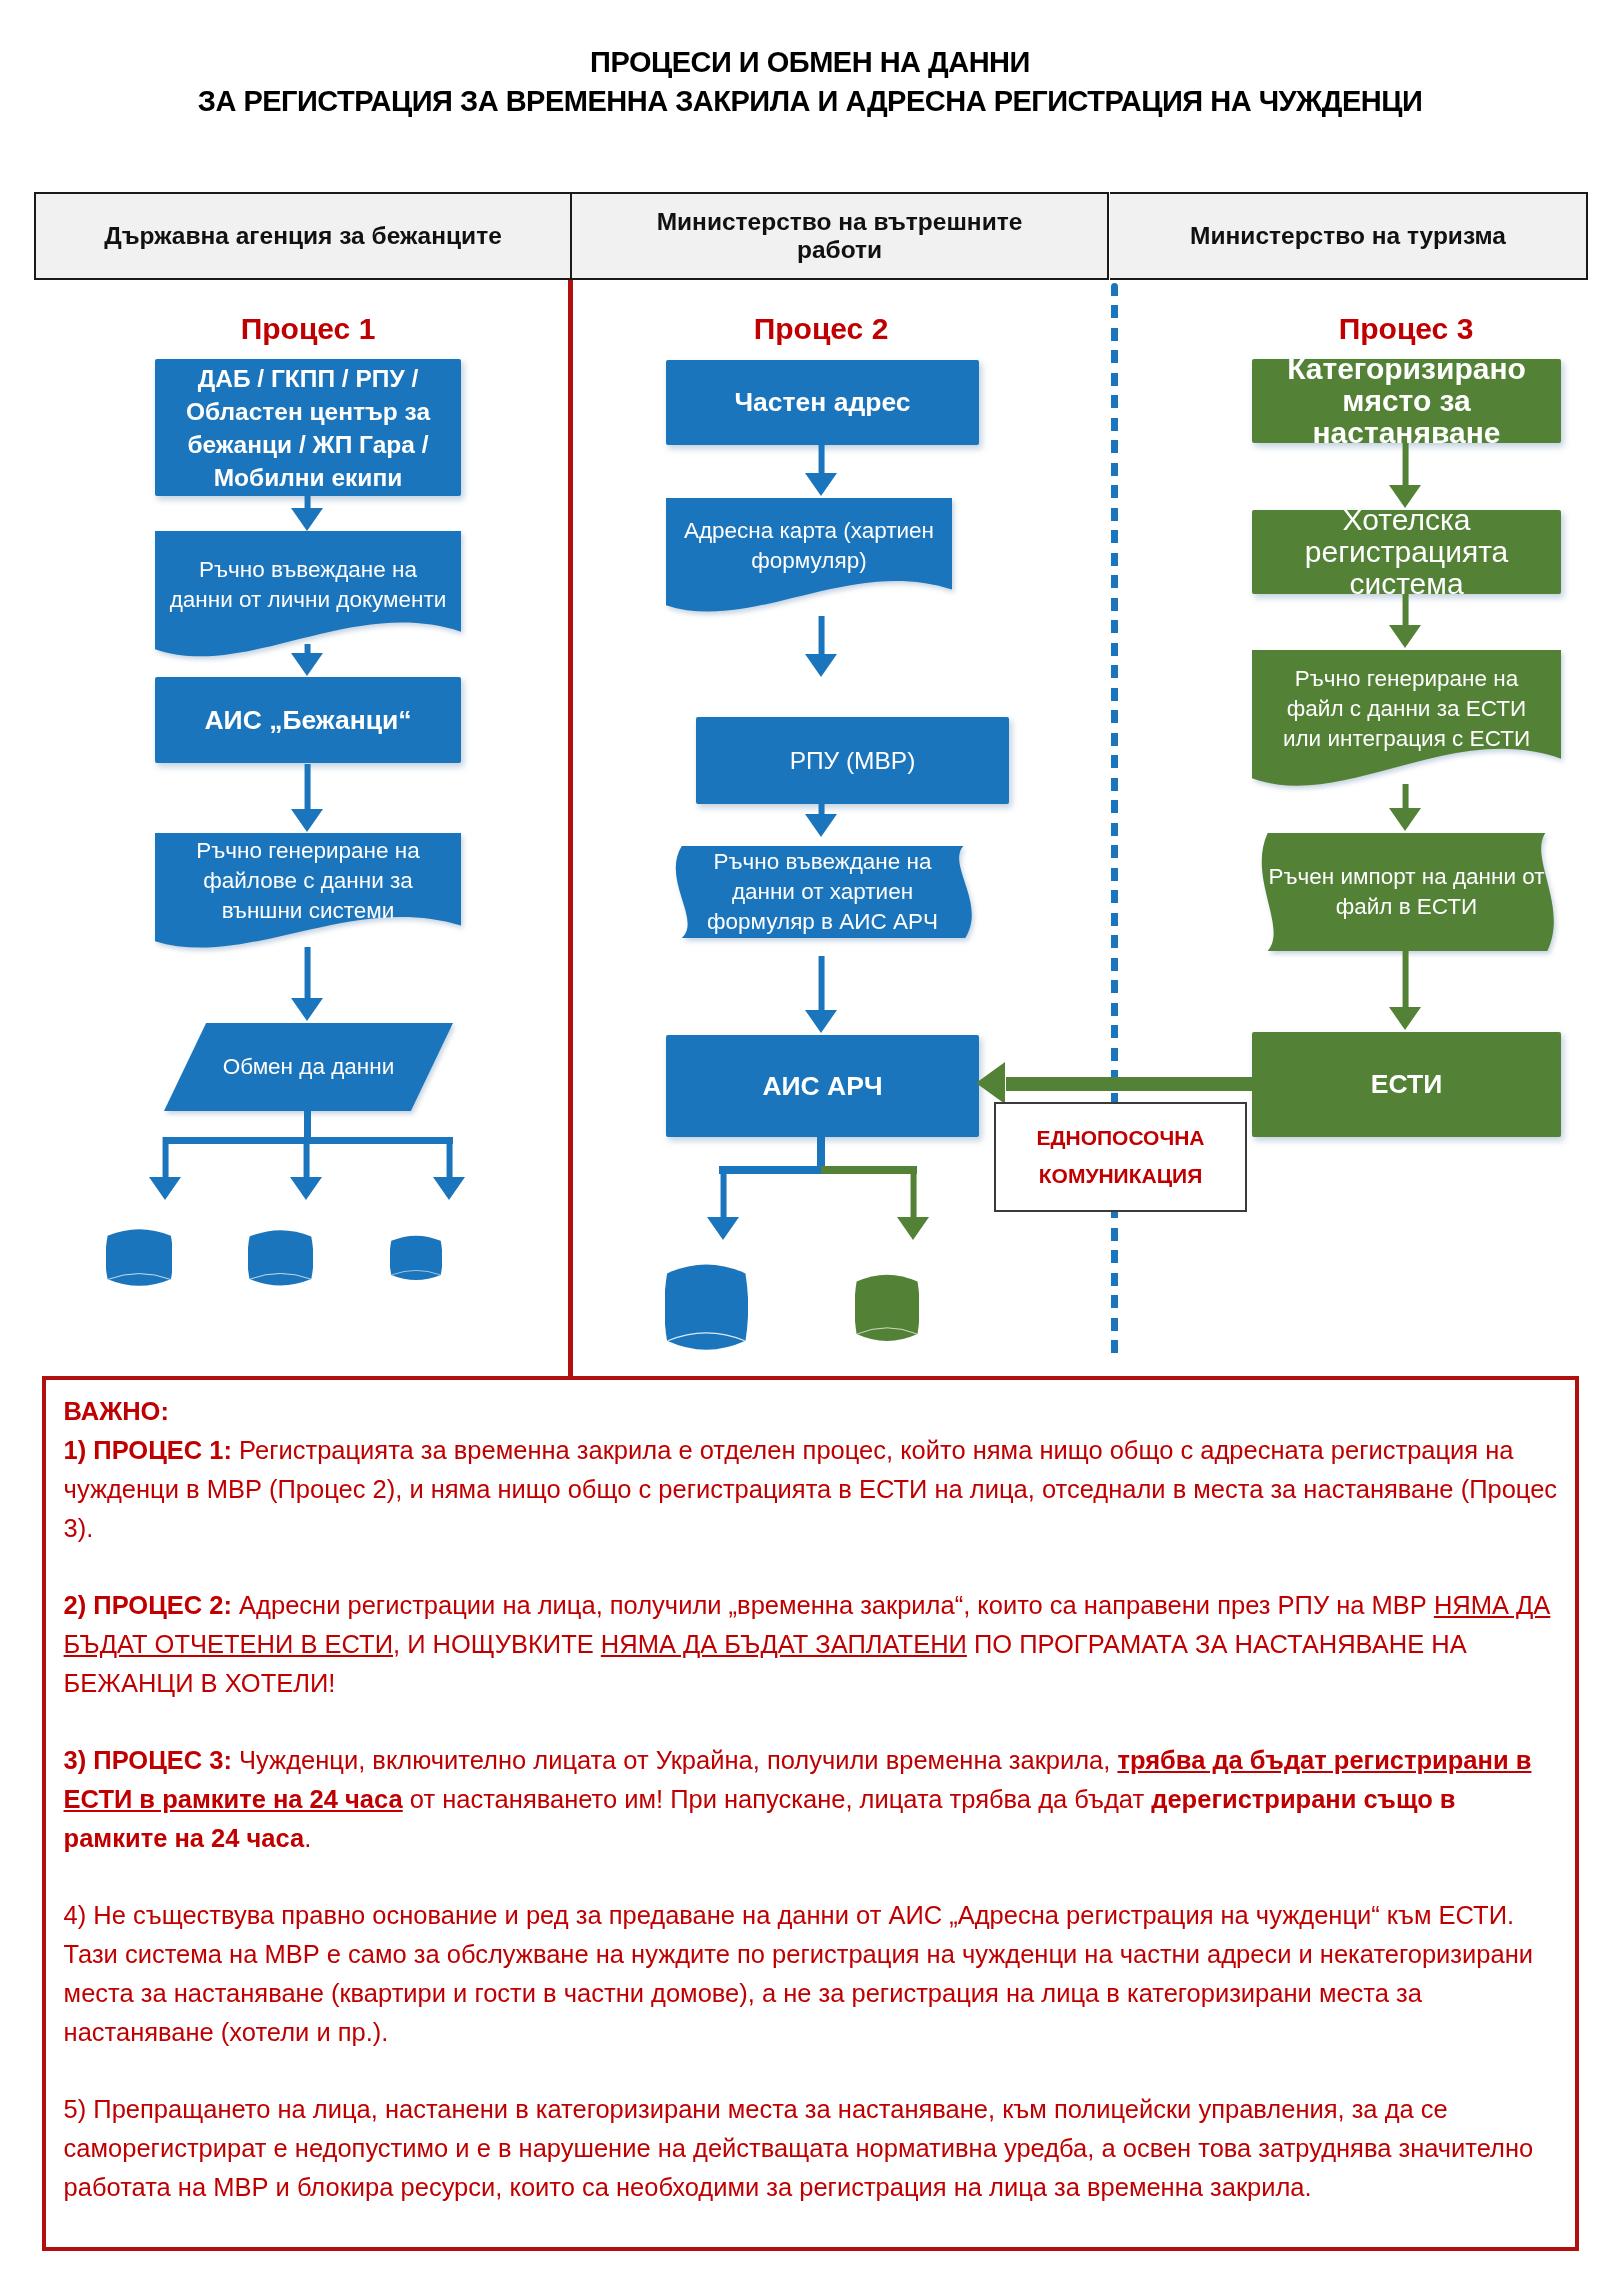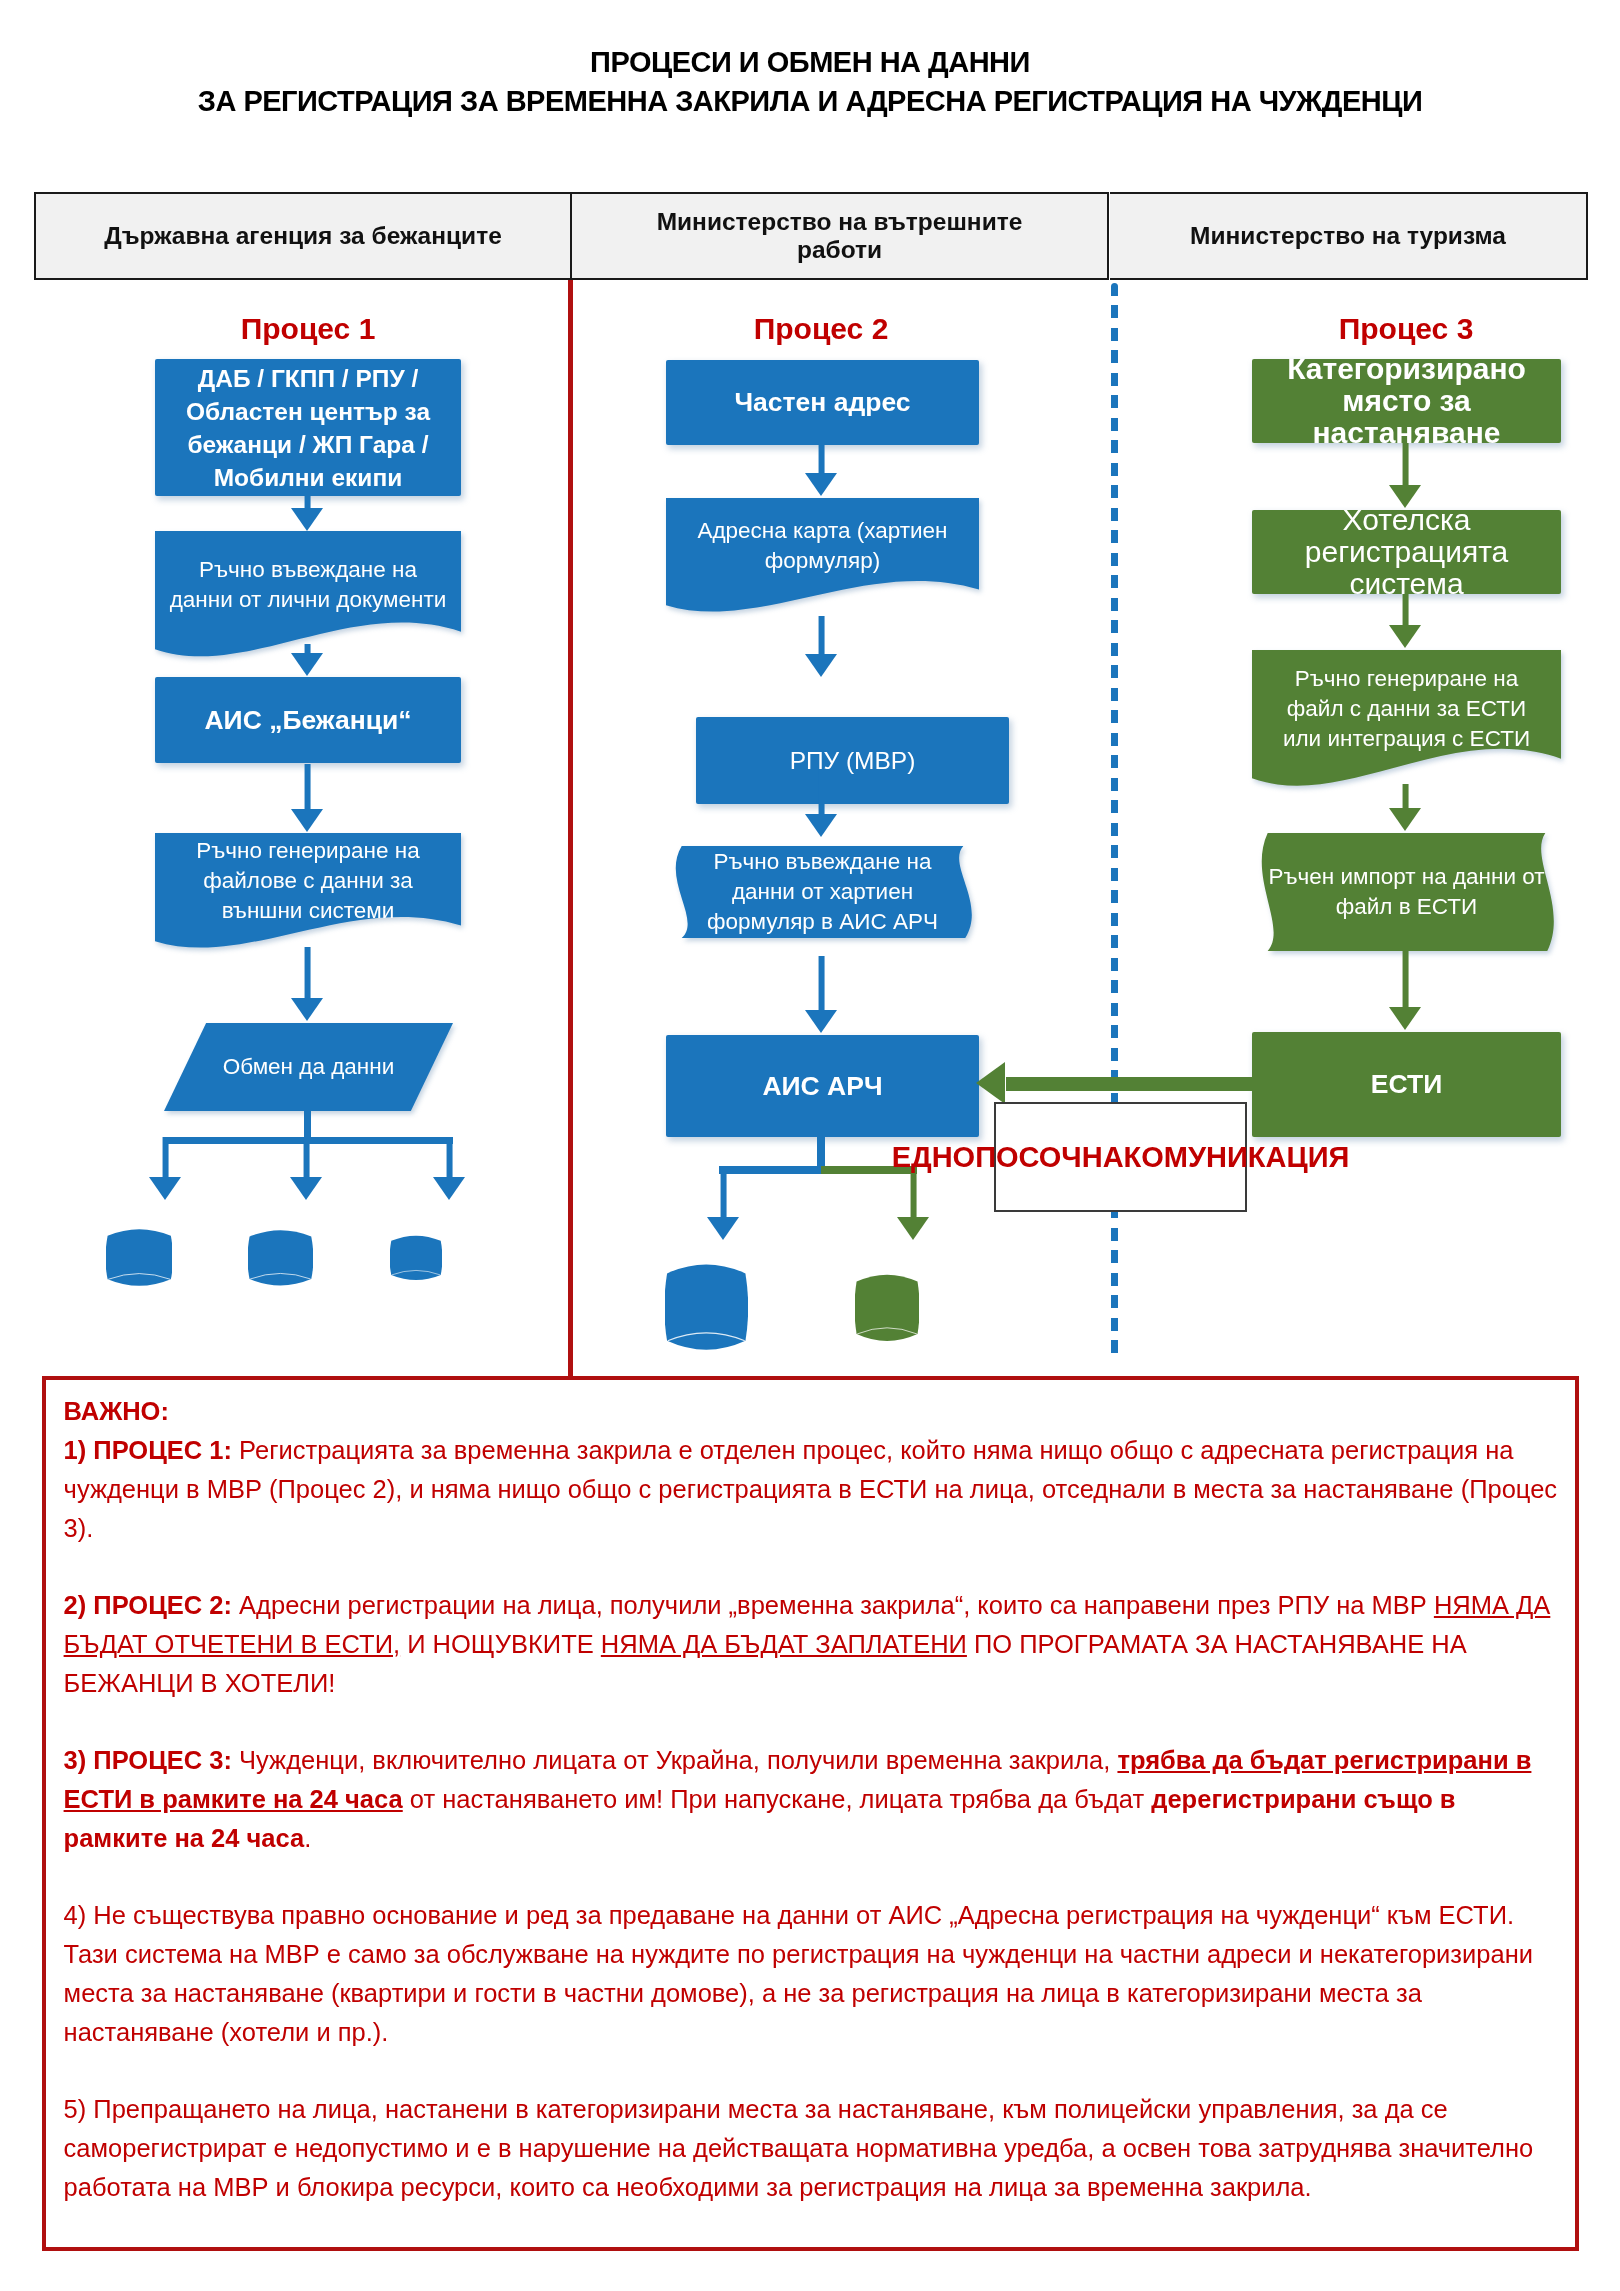--- a/index.html
+++ b/index.html
@@ -41,23 +41,23 @@
                border:16.7px solid transparent;border-bottom:0;border-top:23.5px solid var(--c);}
   .varr.blue{--c:#1B75BC;} .varr.green{--c:#538135;}
   .seg{position:absolute;}
   .seg.blue{background:#1B75BC;} .seg.green{background:#538135;}
   .hhead-left{position:absolute;width:0;height:0;border-top:21.6px solid transparent;
               border-bottom:21.6px solid transparent;border-right:29px solid #538135;}
   .cyl{position:absolute;display:flex;align-items:center;justify-content:center;color:#fff;}
   .cyl .rot{position:relative;z-index:1;transform:rotate(90deg);font-weight:bold;
             font-size:23.5px;letter-spacing:1px;white-space:nowrap;}
   .oneway{position:absolute;left:994px;top:1102px;width:253px;height:110px;background:#fff;
-          border:2px solid #3a3a3a;box-sizing:border-box;display:flex;flex-direction:row;
+          border:2px solid #3a3a3a;box-sizing:border-box;display:flex;flex-direction:column;
           align-items:center;justify-content:center;color:#C00000;font-weight:bold;
-          font-size:29px;line-height:38px;z-index:3;}
+          font-size:21px;line-height:38px;z-index:3;}
   .important{position:absolute;left:42px;top:1376px;width:1537px;height:875px;
              border:4.9px solid #B01010;box-sizing:border-box;padding:11.8px 17.6px;
              color:#C00000;font-size:25.5px;line-height:39px;}
   .important .head{font-weight:bold;}
   .important p{margin:0 0 38px 0;}
   .important p:last-child{margin-bottom:0;}
   .important .b{font-weight:bold;}
   .important .u{text-decoration:underline;}
 </style>
 </head>
@@ -139,21 +139,21 @@
         <path class="body" d="M3 16 Q61 -8 119 16 Q127 58 119 96 Q61 120 3 96 Q-5 58 3 16 Z"></path>
         <path class="rim" d="M4 96 Q61 75 118 96"></path>
       </svg>
     <span class="rot">НЗОК</span>
   </div>
 
   <div class="shape rect blue bold fs27" style="left:666px;top:360px;width:313px;height:85px;">
       <span>Частен адрес</span>
     </div>
   <div class="varr blue" style="left:805px;top:445px;height:51px;"></div>
-  <div class="shape blue fs23 docpad" style="left:666px;top:498px;width:313px;height:117px;">
+  <div class="shape blue fs23 docpad" style="left:666px;top:498px;width:286px;height:117px;">
     <svg viewBox="0 0 319 119" preserveAspectRatio="none">
         <path class="body" d="M0 0 H319 V93 C204 59, 96 138, 0 109 Z"></path>
       </svg>
     <span>Адресна карта (хартиен формуляр)</span>
   </div>
   <div class="varr blue" style="left:805px;top:616px;height:61px;"></div>
   <div class="shape rect blue fs25" style="left:696px;top:677px;width:313px;height:87px;margin-top:40px;">
       <span>РПУ (МВР)</span>
     </div>
   <div class="varr blue" style="left:805px;top:765px;height:72px;"></div>

